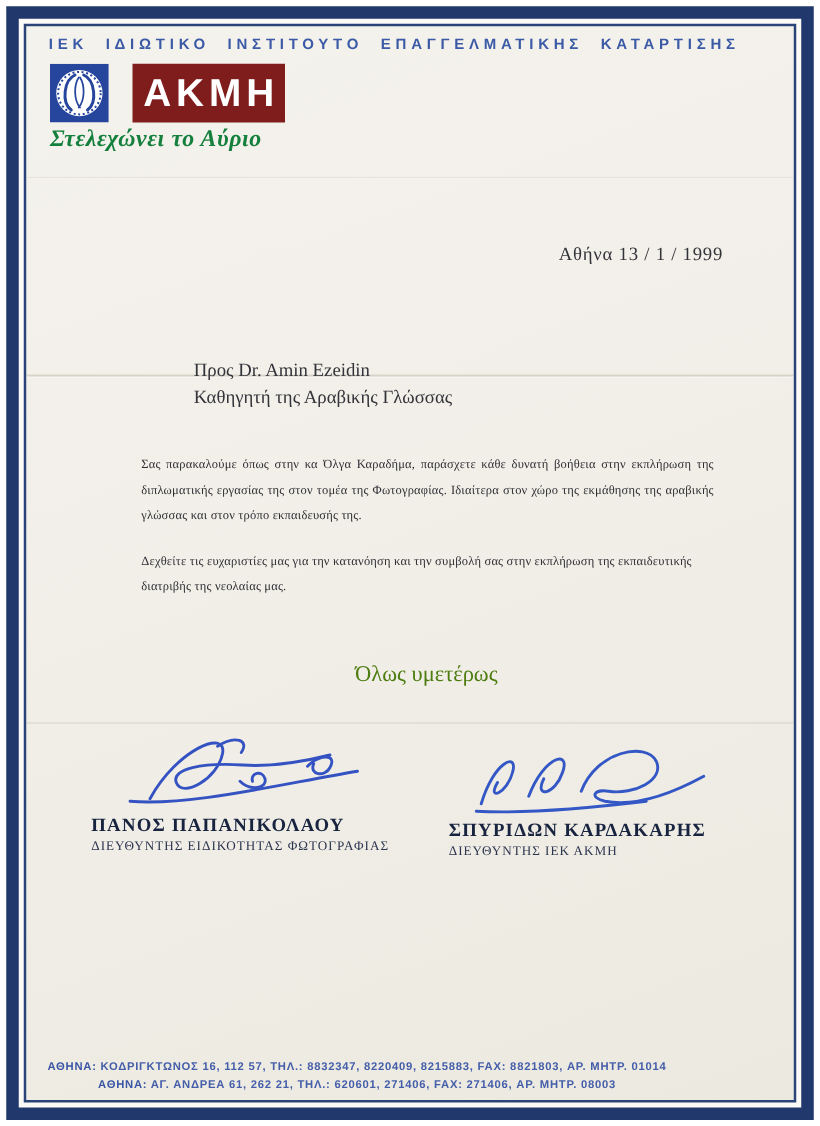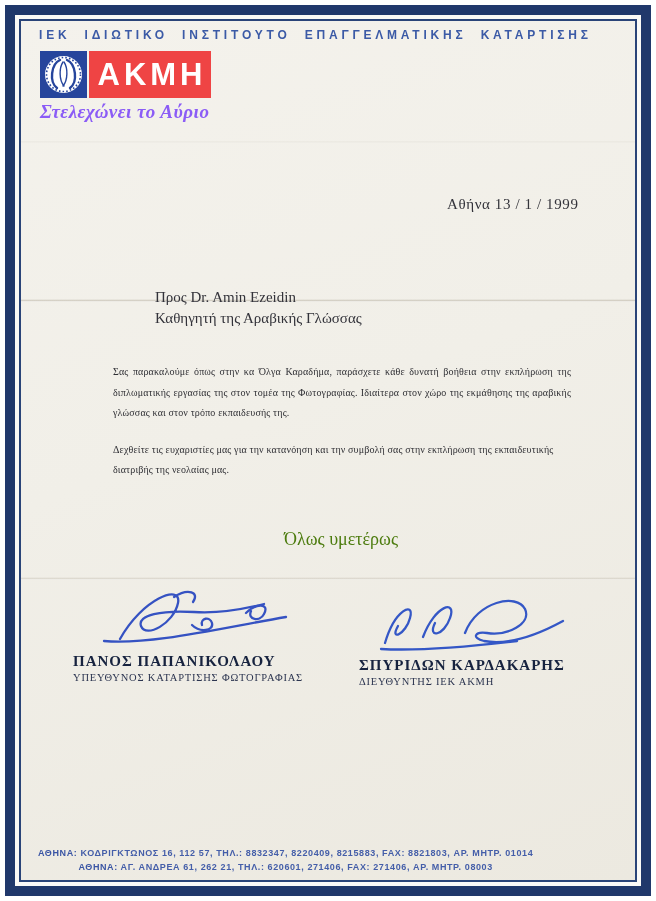--- a/index.html
+++ b/index.html
@@ -21,28 +21,28 @@
   .crease.c3{top:120px;height:2px;background:linear-gradient(to bottom,rgba(146,136,116,0),rgba(146,136,116,.12),rgba(255,255,255,.3));}
 
   .org-line{
     position:absolute;left:18px;top:7px;white-space:nowrap;
     font-family:"Liberation Sans","DejaVu Sans",sans-serif;
     font-weight:bold;font-size:12px;letter-spacing:3.8px;word-spacing:7px;color:#3b5aa6;
   }
   .logo-row{position:absolute;left:19px;top:30px;height:47px;display:flex;}
   .emblem{width:47px;height:47px;display:block;}
   .wordmark{
-    margin-left:2px;width:118px;height:47px;background:#ef4444;color:#ffffff;
+    margin-left:19px;width:118px;height:47px;background:#7f1d1d;color:#ffffff;
     display:flex;align-items:center;justify-content:center;
     font-family:"Liberation Sans","DejaVu Sans",sans-serif;
     font-weight:bold;font-size:31px;letter-spacing:4px;padding-left:4px;
   }
   .tagline{
     position:absolute;left:19px;top:80px;
-    font-style:italic;font-weight:bold;font-size:19px;color:#8b5cf6;letter-spacing:.5px;
+    font-style:italic;font-weight:bold;font-size:19px;color:#15803d;letter-spacing:.5px;
   }
   .date-line{position:absolute;left:426px;top:175px;font-size:15px;letter-spacing:.6px;color:#33333a;}
   .recipient{position:absolute;left:134px;top:266px;font-size:15px;line-height:21px;color:#33333a;}
   .body-text{position:absolute;left:92px;top:341px;width:458px;font-size:10px;line-height:20.5px;text-align:justify;color:#2f2f34;letter-spacing:.15px;}
   .body-text p{margin:0;}
   .body-text p + p{margin-top:16px;text-align:left;}
   .closing{position:absolute;left:263px;top:508px;font-size:18px;color:#4d7c0f;}
 
   .sig{position:absolute;text-align:left;}
   .sig.left{left:52px;top:560px;width:256px;}
@@ -105,21 +105,21 @@
     <svg width="210" height="70" viewBox="0 0 210 70">
       <g fill="none" stroke="#3552c2" stroke-width="2.3" stroke-linecap="round">
         <path d="M24,58 C46,18 86,2 82,22 C78,42 50,58 45,45 C41,34 66,29 98,31 C126,33 152,27 168,23"></path>
         <path d="M8,60 C55,64 125,47 190,36"></path>
         <path d="M78,16 C92,7 104,11 97,21"></path>
         <path d="M150,32 C160,22 174,22 168,33 C164,41 151,39 155,30"></path>
         <path d="M96,44 C104,52 118,50 116,42 C114,35 104,37 106,44"></path>
       </g>
     </svg>
     <div class="name">ΠΑΝΟΣ  ΠΑΠΑΝΙΚΟΛΑΟΥ</div>
-    <div class="role">ΥΠΕΥΘΥΝΟΣ ΚΑΤΑΡΤΙΣΗΣ ΦΩΤΟΓΡΑΦΙΑΣ</div>
+    <div class="role">ΔΙΕΥΘΥΝΤΗΣ ΕΙΔΙΚΟΤΗΤΑΣ ΦΩΤΟΓΡΑΦΙΑΣ</div>
   </div>
 
   <div class="sig right">
     <svg width="200" height="62" viewBox="0 0 200 62">
       <g fill="none" stroke="#3457c6" stroke-width="2.3" stroke-linecap="round">
         <path d="M8,50 C18,16 38,8 33,25 C29,41 12,49 21,33"></path>
         <path d="M46,44 C58,12 80,6 73,25 C67,43 50,46 58,30"></path>
         <path d="M88,40 C100,8 140,0 148,16 C155,31 130,43 110,40 C98,38 94,45 107,48 C134,53 164,40 186,28"></path>
         <path d="M4,56 C40,58 90,54 140,48"></path>
       </g>

